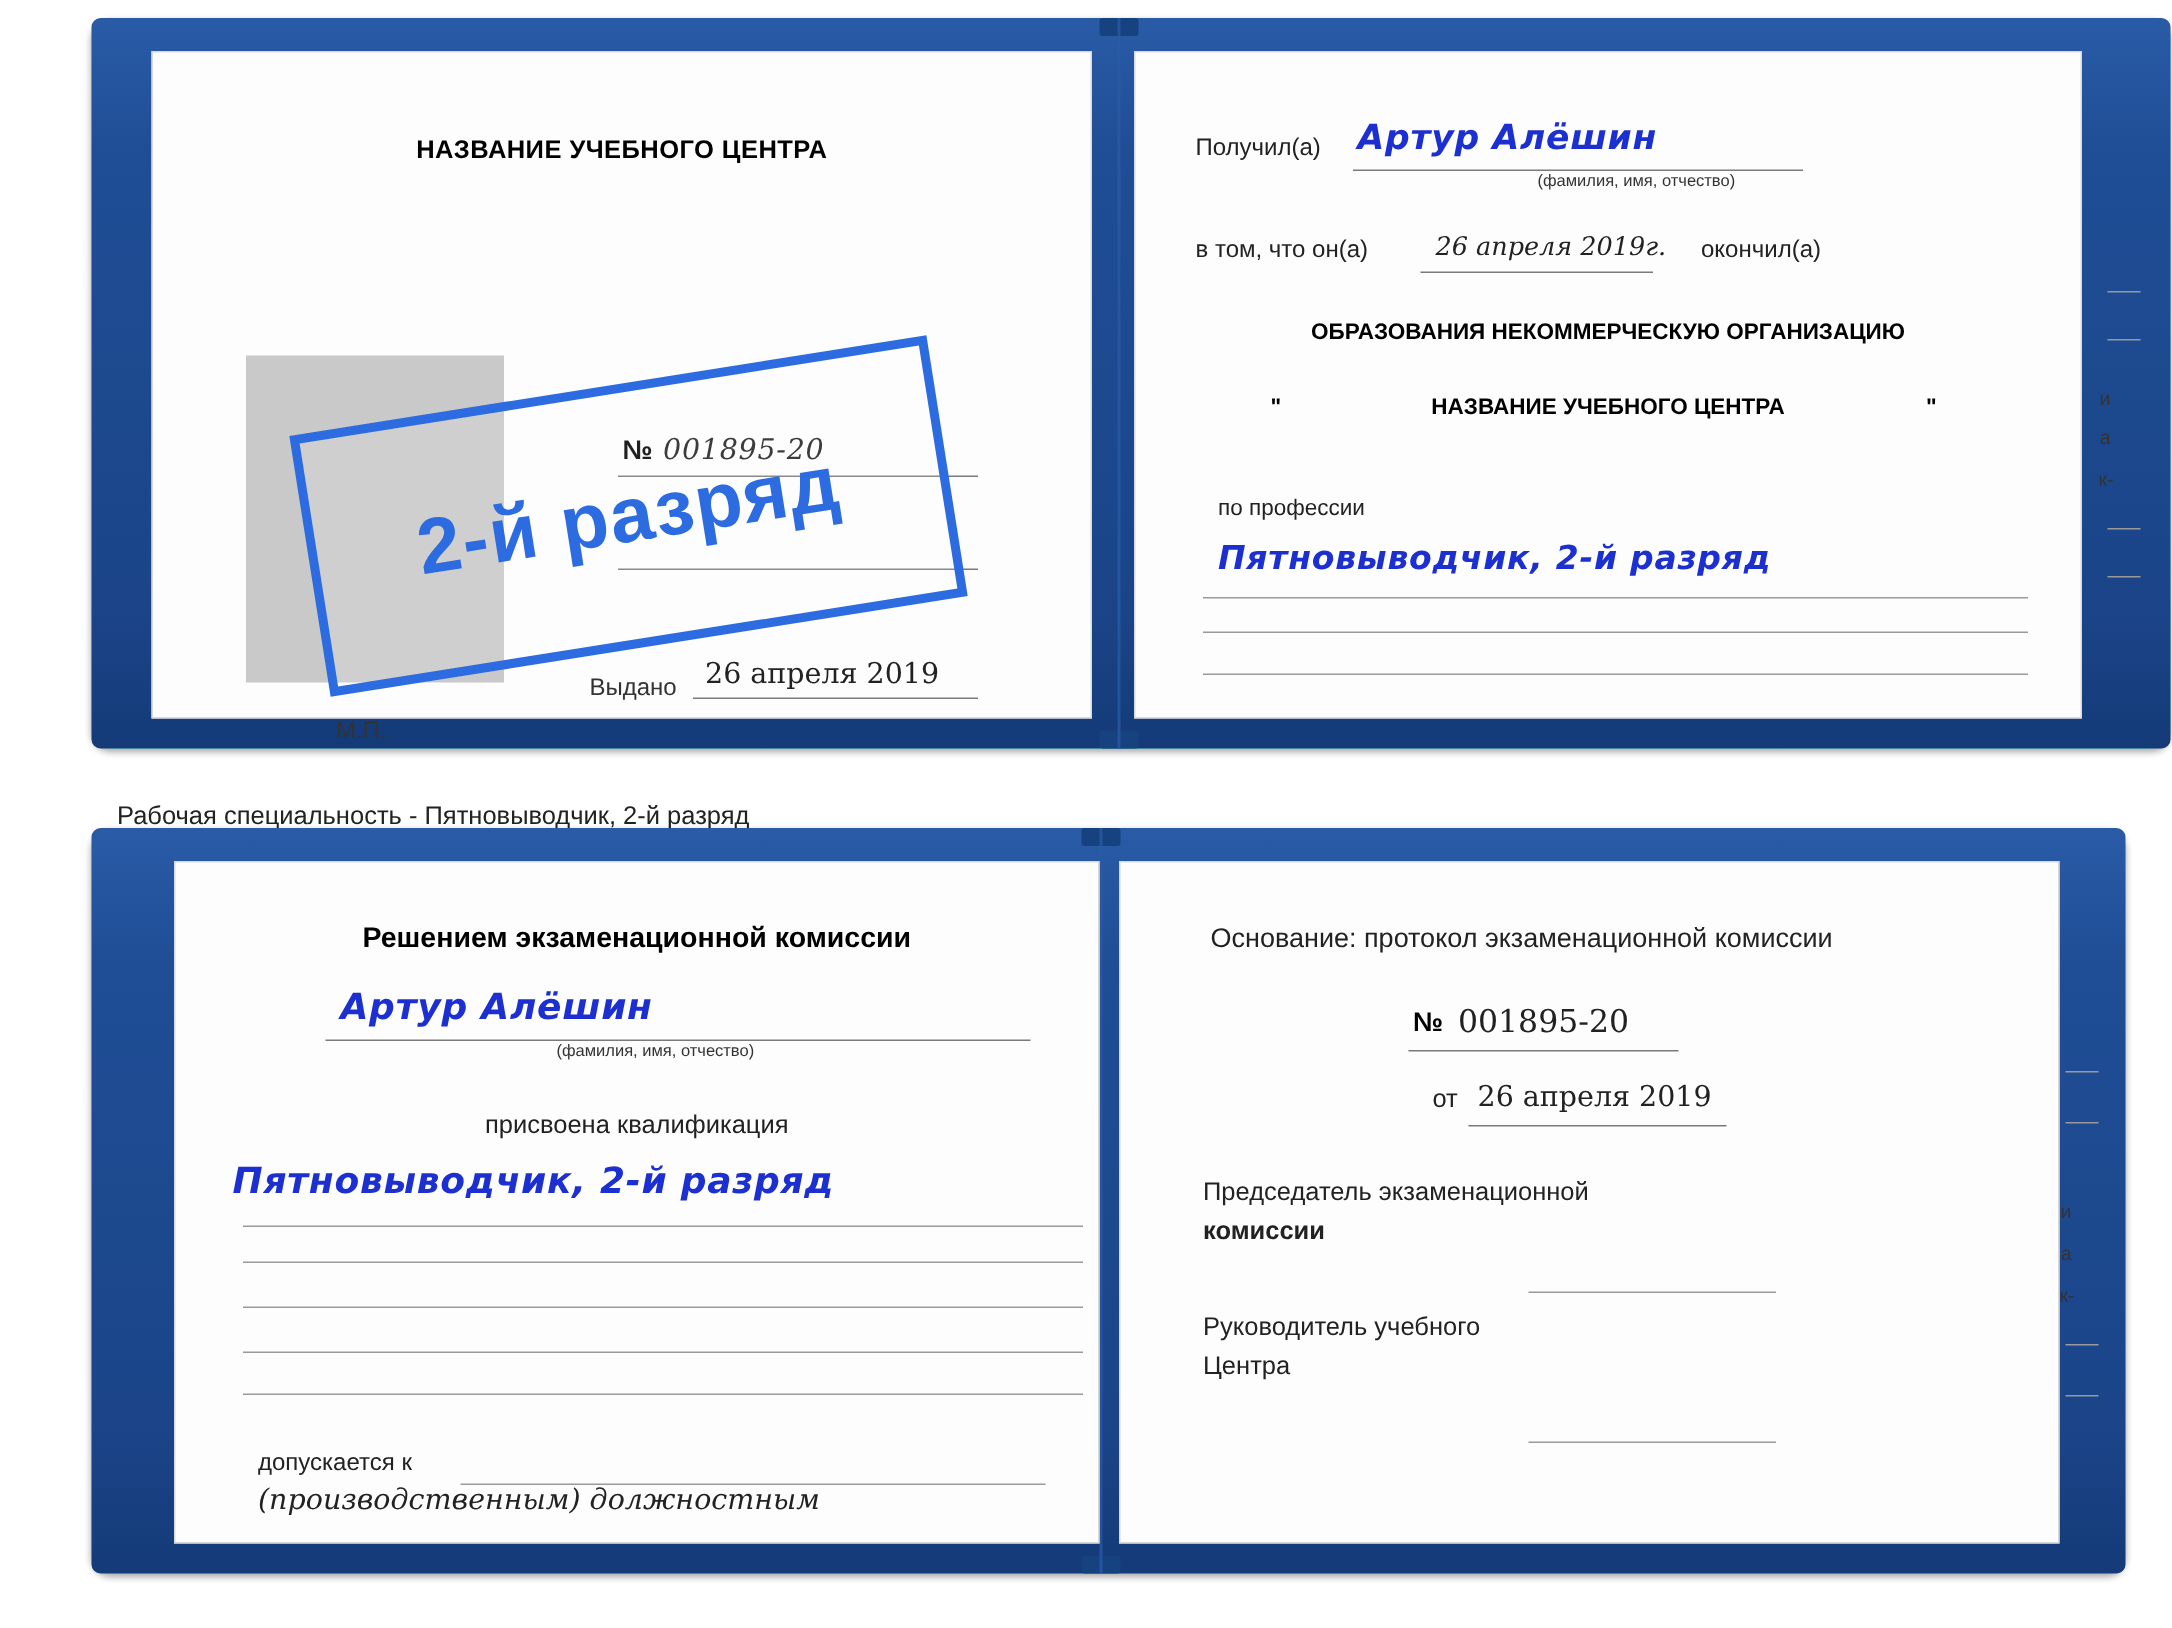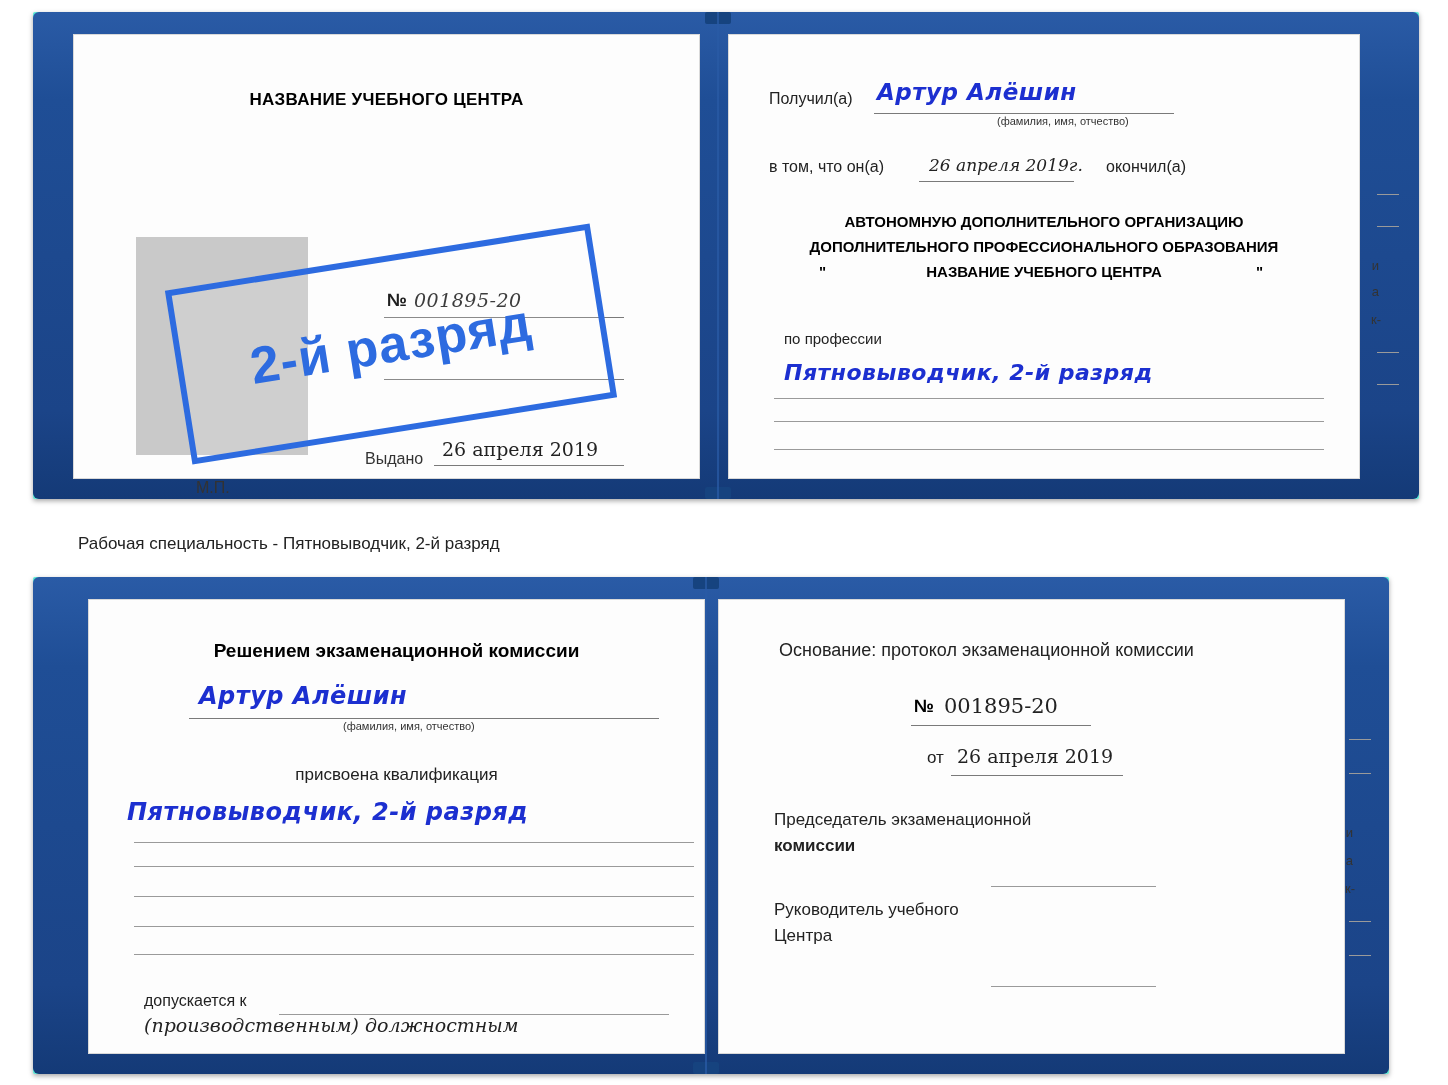--- a/index.html
+++ b/index.html
@@ -1,22 +1,22 @@
 <!DOCTYPE html>
 <html><head>
 <meta charset="utf-8">
 <style>
   html,body{margin:0;padding:0;background:#ffffff;}
   body{width:1448px;height:1085px;position:relative;font-family:"Liberation Sans",sans-serif;overflow:hidden;}
 
   
-  .booklet{position:absolute;background:#5eead4;border-radius:2px;
-           box-shadow:0 2px 5px rgba(0,0,0,.35);}
+  .booklet{position:absolute;background:#5eead4;border-radius:13px;
+           box-shadow:0 2px 5px rgba(0,0,0,.35);margin-left:28px;}
   .booklet.b1{left:33px;top:12px;width:1386px;height:487px;}
-  .booklet.b2{left:33px;top:577px;width:1356px;height:497px;}
+  .booklet.b2{left:33px;top:552px;width:1356px;height:497px;}
 
   
   .booklet::before{content:"";position:absolute;inset:0;border-radius:6px;
     background:linear-gradient(180deg,#2a5ba6 0%,#1f4e96 18%,#1b4488 82%,#143a77 100%);}
 
   .page{position:absolute;background:#fdfdfd;border:1px solid #d9d9d9;}
   .spine{position:absolute;top:0;bottom:0;width:2px;background:#2a5ba6;opacity:.75;}
 
   
   .notch{position:absolute;width:26px;height:12px;background:#16437f;border-radius:2px;}
@@ -80,22 +80,21 @@
     <div class="t" style="left:40px;top:55px;font-size:16px;color:#222;">Получил(а)</div>
     <div class="t hand" style="left:148px;top:44px;font-size:23px;">Артур Алёшин</div>
     <div class="line" style="left:145px;top:78px;width:300px;"></div>
     <div class="t tiny" style="left:268px;top:80px;">(фамилия, имя, отчество)</div>
 
     <div class="t" style="left:40px;top:123px;font-size:16px;color:#222;">в том, что он(а)</div>
     <div class="t handdark" style="left:200px;top:120px;font-size:17px;text-align:right;">26 апреля 2019г.</div>
     <div class="line" style="left:190px;top:146px;width:155px;"></div>
     <div class="t" style="left:377px;top:123px;font-size:16px;color:#222;">окончил(а)</div>
 
-    <div class="t bold center" style="left:20px;top:178px;width:590px;font-size:15px;">АВТОНОМНУЮ ДОПОЛНИТЕЛЬНОГО ОРГАНИЗАЦИЮ</div>
-    <div class="t bold center" style="left:10px;top:203px;width:610px;font-size:15px;">ДОПОЛНИТЕЛЬНОГО ПРОФЕССИОНАЛЬНОГО ОБРАЗОВАНИЯ</div>
+    <div class="t bold center" style="left:20px;top:178px;width:590px;font-size:15px;">ОБРАЗОВАНИЯ НЕКОММЕРЧЕСКУЮ ОРГАНИЗАЦИЮ</div>
     <div class="t bold" style="left:90px;top:228px;font-size:15px;">"</div>
     <div class="t bold center" style="left:20px;top:228px;width:590px;font-size:15px;">НАЗВАНИЕ УЧЕБНОГО ЦЕНТРА</div>
     <div class="t bold" style="left:527px;top:228px;font-size:15px;">"</div>
 
     <div class="t" style="left:55px;top:295px;font-size:15px;color:#222;text-align:center;">по профессии</div>
     <div class="t hand" style="left:55px;top:325px;font-size:22px;">Пятновыводчик, 2-й разряд</div>
     <div class="line light" style="left:45px;top:363px;width:550px;"></div>
     <div class="line light" style="left:45px;top:386px;width:550px;"></div>
     <div class="line light" style="left:45px;top:414px;width:550px;"></div>
   </div>

